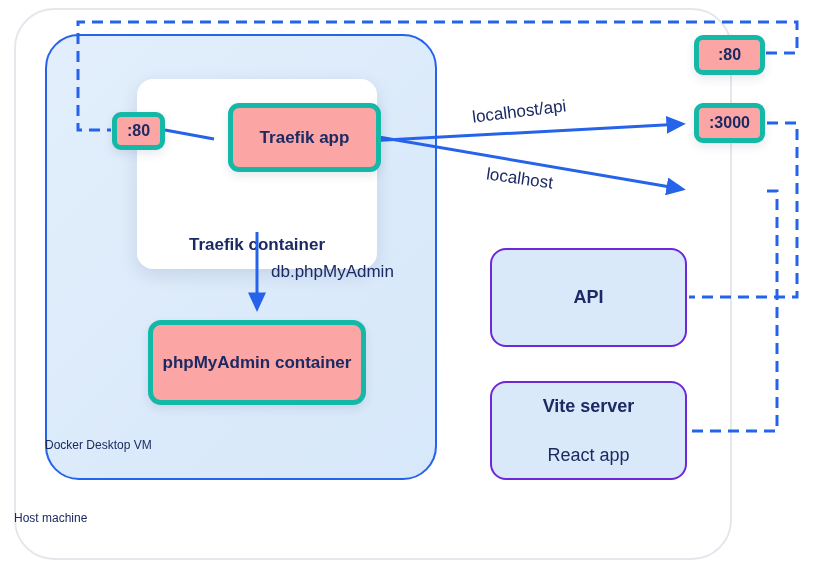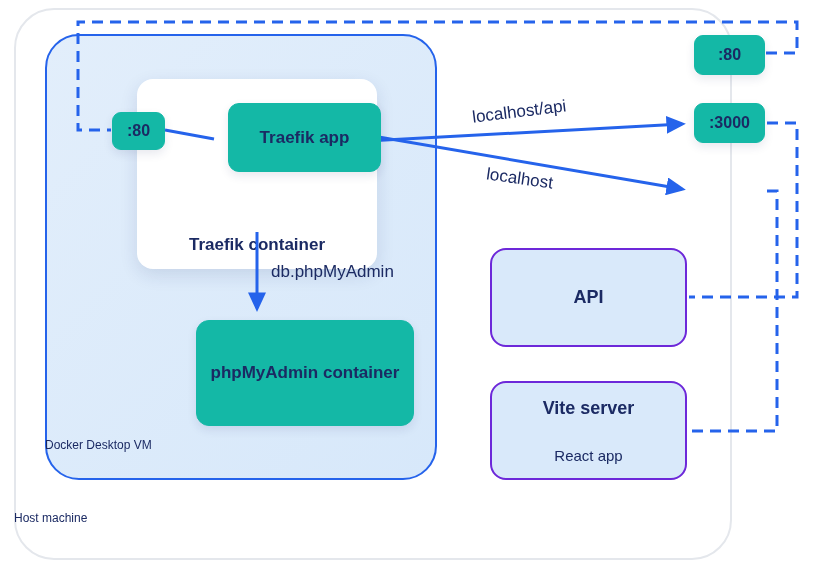--- a/index.html
+++ b/index.html
@@ -28,43 +28,43 @@
   .traefik-container-label{
     position:absolute;left:0;bottom:14px;width:100%;
     text-align:center;font-weight:bold;font-size:17px;
   }
 
   
   svg.connectors{position:absolute;left:0;top:0;z-index:4;}
 
   
   .white-card{
-    background:#14b8a6;border:1px solid #14b8a6;border-radius:9px;
+    background:#fca5a5;border:5px solid #14b8a6;border-radius:9px;
     box-shadow:0 4px 10px rgba(27,42,99,.10);
     display:flex;align-items:center;justify-content:center;
     font-weight:bold;z-index:5;
   }
   .traefik-app-box{left:228px;top:103px;width:153px;height:69px;border-radius:11px;font-size:17px;}
   .vm-port-box{left:112px;top:112px;width:53px;height:38px;font-size:16px;}
-  .phpmyadmin-box{left:148px;top:320px;width:218px;height:106px;border-radius:13px;font-size:17px;margin-left:48px;}
+  .phpmyadmin-box{left:148px;top:320px;width:218px;height:85px;border-radius:13px;font-size:17px;}
   .port-box{width:71px;height:40px;font-size:16px;}
   .port-host80{left:694px;top:35px;}
   .port-3000{left:694px;top:103px;}
   .port-5173{left:694px;top:171px;}
 
   
   .blue-card{
     background:#d9e9fa;border:2px solid #6d28d9;border-radius:16px;
     display:flex;flex-direction:column;align-items:center;justify-content:center;
     z-index:5;
   }
   .api-box{left:490px;top:248px;width:197px;height:99px;font-weight:bold;font-size:18px;}
   .vite-box{left:490px;top:381px;width:197px;height:99px;text-align:right;}
   .vite-title{font-weight:bold;font-size:18px;}
-  .vite-sub{font-size:15px;margin-top:28px;}
+  .vite-sub{font-size:18px;margin-top:28px;}
 
   
   .zone-label{z-index:5;font-weight:normal;font-size:12px;text-align:left;}
   .vm-label{left:45px;top:438px;width:392px;}
   .host-label{left:14px;top:511px;width:718px;}
   .edge-label{z-index:5;font-size:17px;white-space:nowrap;}
   .lbl-api-route{left:472px;top:102px;transform:rotate(-7deg);}
   .lbl-root-route{left:486px;top:169px;transform:rotate(8deg);}
   .lbl-db-route{left:271px;top:262px;}
 </style>

